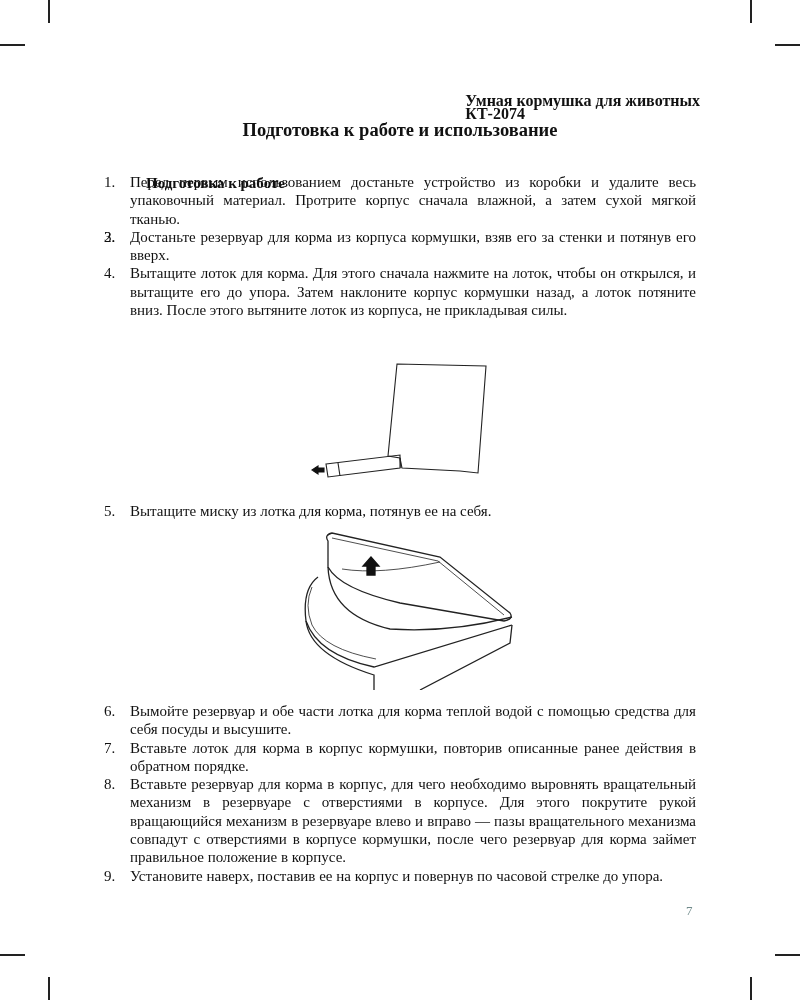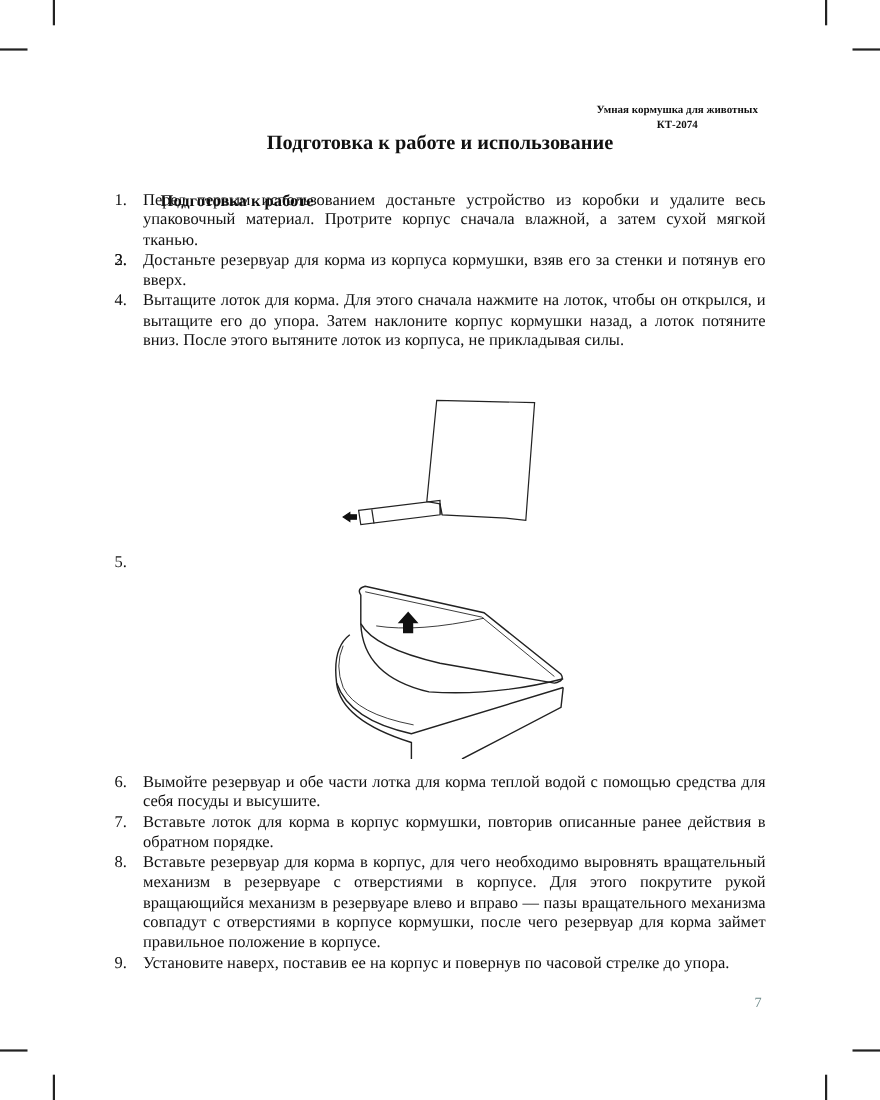--- a/index.html
+++ b/index.html
@@ -2,22 +2,22 @@
 <html><head>
   <meta charset="utf-8">
   <style>
     html, body { margin: 0; padding: 0; }
     body {
       width: 800px; height: 1000px; background: #ffffff; position: relative; overflow: hidden;
       font-family: "Liberation Serif", "DejaVu Serif", serif; color: #111111;
     }
     .crop { position: absolute; background: #222; }
     .page-header {
-      position: absolute; right: 111px; top: 94px; text-align: center;
-      font-weight: bold; font-size: 10px; line-height: 13px;
+      position: absolute; right: 100px; top: 94px; text-align: left;
+      font-weight: bold; font-size: 16px; line-height: 13px;
     }
     .page-title {
       position: absolute; left: 0; width: 800px; top: 120px; text-align: center;
       font-weight: bold; font-size: 18.5px; margin: 0;
     }
     .section-heading {
       position: absolute; left: 130px; top: 159px; font-weight: bold; font-size: 15px; margin: 16px;
     }
     .list { position: absolute; left: 104px; width: 592px; margin: 0; padding: 0; list-style: none; }
     .item { position: relative; padding-left: 26px; font-size: 15px; line-height: 18.3px; text-align: justify; margin: 0; }
@@ -61,21 +61,21 @@
   <svg width="200" height="120" viewBox="0 0 200 120" fill="none" stroke="#222" stroke-width="1.1">
     <path d="M97 4 L186 6 L178 113 L160 111 L102 108 L100 98 L88 96 Z"></path>
     <path d="M100 98 L101 108"></path>
     <path d="M26 104 L100 95 L100 108 L28 117 Z"></path>
     <path d="M38 103 L40 116"></path>
     <path d="M12 110 L18 106 L18 108 L24 108 L24 112 L18 112 L18 114 Z" fill="#111" stroke="#111"></path>
   </svg>
 </div>
 
 <ol class="list list-b">
-  <li class="item"><span class="num">5.</span></li>
+  <li class="item"><span class="num">5.</span><span>Вытащите миску из лотка для корма, потянув ее на себя.</span></li>
 </ol>
 
 <div class="figure fig2">
   <svg width="240" height="165" viewBox="0 0 240 165" fill="none" stroke="#222" stroke-width="1.3">
     <path d="M38 16 Q34 10 42 8 L150 32 L220 88 Q224 94 214 96 L110 78 Q50 64 38 42 Z"></path>
     <path d="M42 13 L148 36 L214 90" stroke-width="0.8"></path>
     <path d="M52 44 Q90 50 150 37" stroke-width="0.8"></path>
     <path d="M38 42 Q40 90 100 104 Q160 108 222 92"></path>
     <path d="M28 52 Q12 64 16 96 Q28 130 84 142 L222 100"></path>
     <path d="M22 62 Q14 80 22 100 Q34 124 86 134" stroke-width="0.8"></path>

